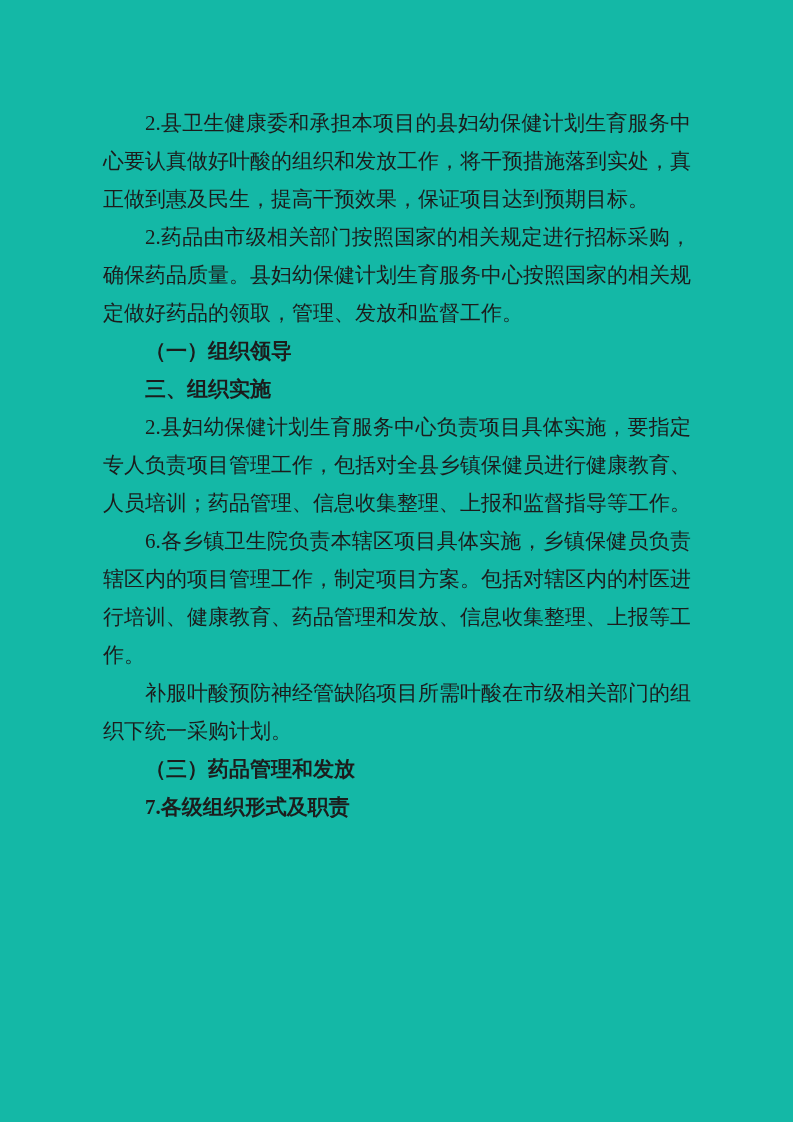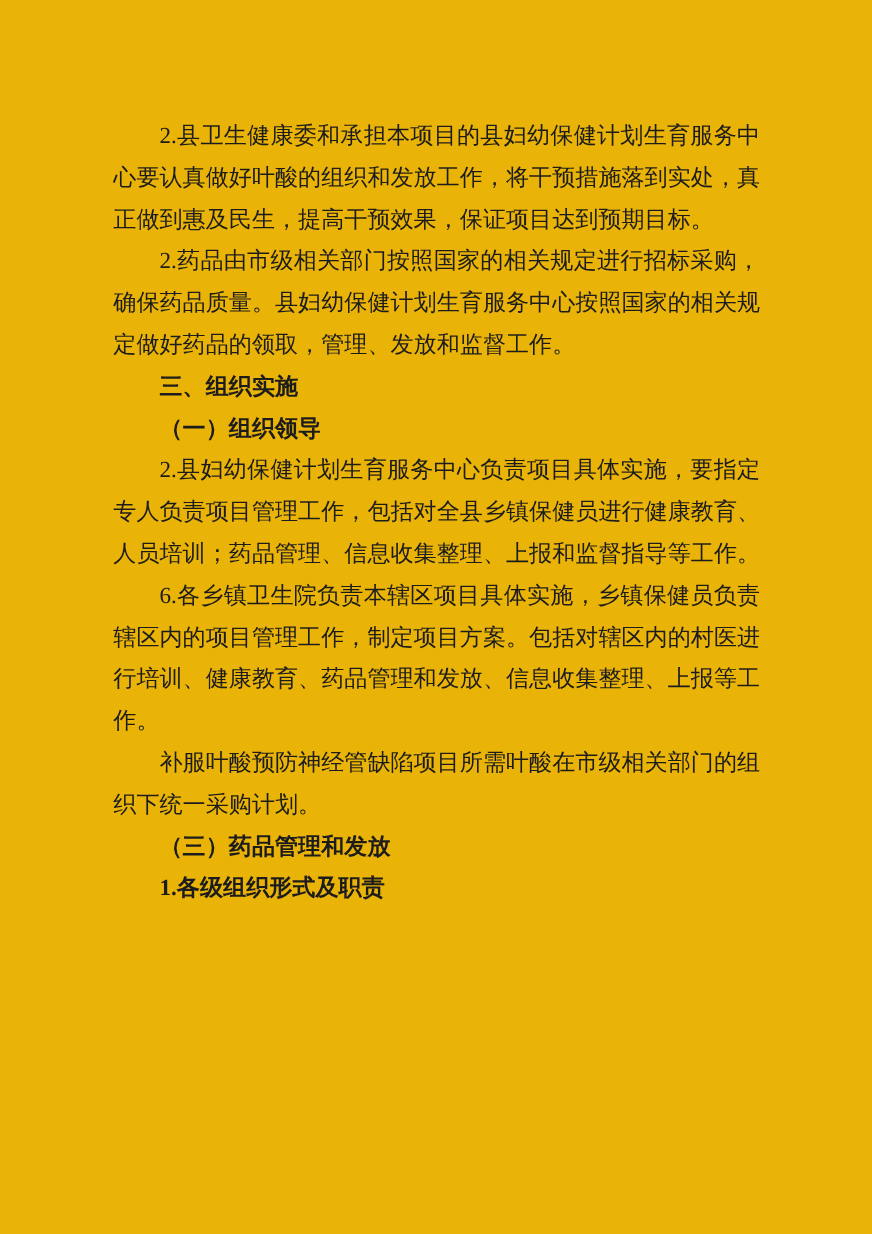--- a/index.html
+++ b/index.html
@@ -5,21 +5,21 @@
   html, body {
     margin: 0;
     padding: 0;
     background: #ffffff;
   }
   .page {
     position: relative;
     width: 793px;
     height: 1122px;
     margin: 0 auto;
-    background: #eab308;
+    background: #14b8a6;
     box-sizing: border-box;
     padding: 104px 102px 0 103px;
     overflow: hidden;
   }
   .doc-body {
     font-family: "Liberation Serif", "DejaVu Serif", serif;
     font-size: 21px;
     line-height: 38px;
     color: #1c1c1c;
     text-align: justify;
@@ -37,21 +37,21 @@
     text-align: left;
   }
 </style>
 </head>
 <body>
 
 <div class="page">
   <div class="doc-body">
     <p>2.县卫生健康委和承担本项目的县妇幼保健计划生育服务中心要认真做好叶酸的组织和发放工作，将干预措施落到实处，真正做到惠及民生，提高干预效果，保证项目达到预期目标。</p>
     <p>2.药品由市级相关部门按照国家的相关规定进行招标采购，确保药品质量。县妇幼保健计划生育服务中心按照国家的相关规定做好药品的领取，管理、发放和监督工作。</p>
+    <p class="heading">（一）组织领导</p>
     <p class="heading">三、组织实施</p>
-    <p class="heading">（一）组织领导</p>
     <p>2.县妇幼保健计划生育服务中心负责项目具体实施，要指定专人负责项目管理工作，包括对全县乡镇保健员进行健康教育、人员培训；药品管理、信息收集整理、上报和监督指导等工作。</p>
     <p>6.各乡镇卫生院负责本辖区项目具体实施，乡镇保健员负责辖区内的项目管理工作，制定项目方案。包括对辖区内的村医进行培训、健康教育、药品管理和发放、信息收集整理、上报等工作。</p>
     <p>补服叶酸预防神经管缺陷项目所需叶酸在市级相关部门的组织下统一采购计划。</p>
     <p class="heading">（三）药品管理和发放</p>
-    <p class="heading">1.各级组织形式及职责</p>
+    <p class="heading">7.各级组织形式及职责</p>
   </div>
 </div>
 
 </body></html>

